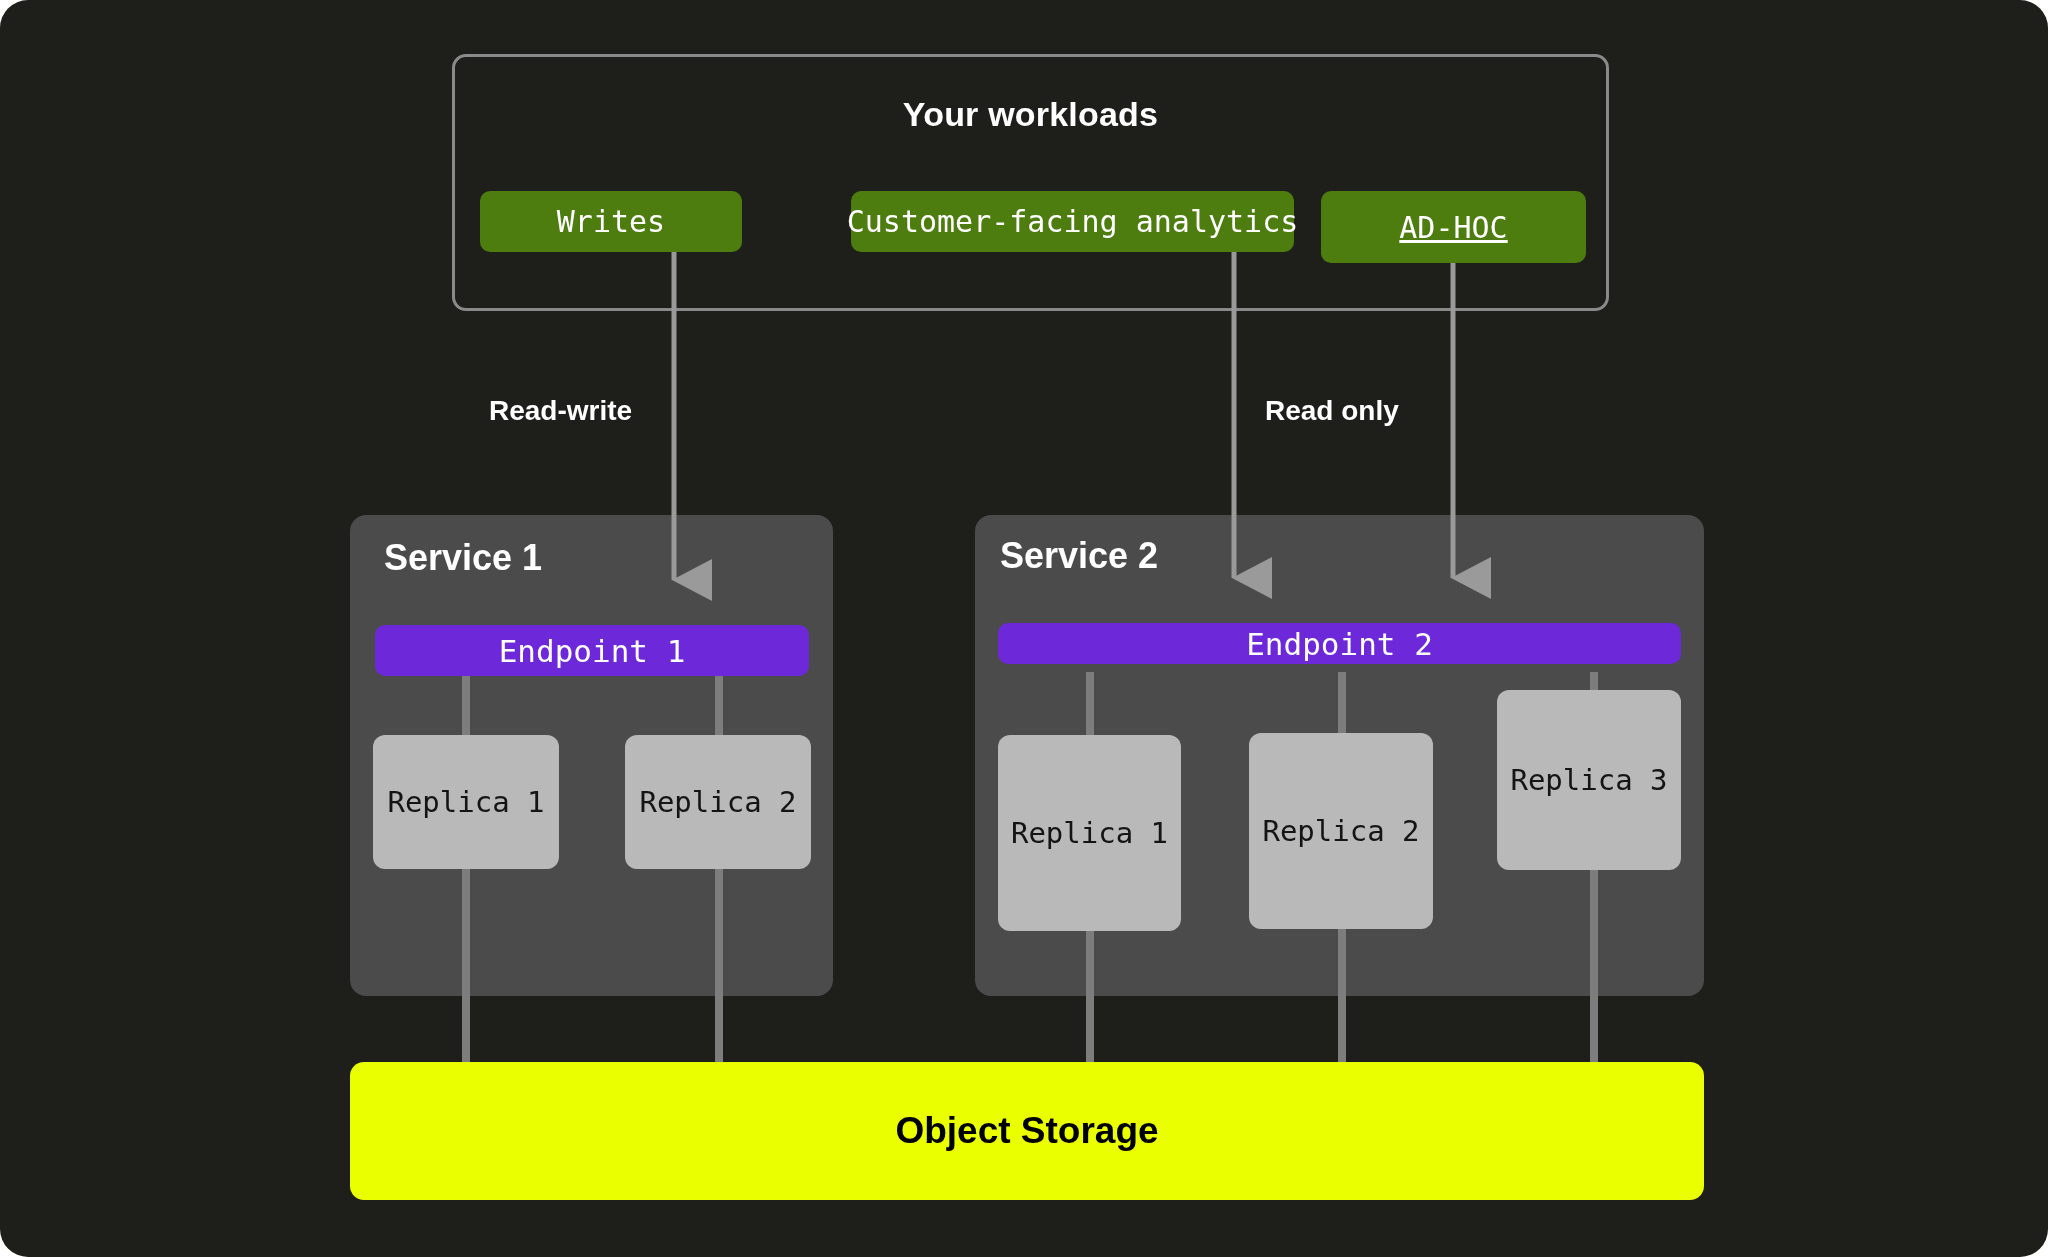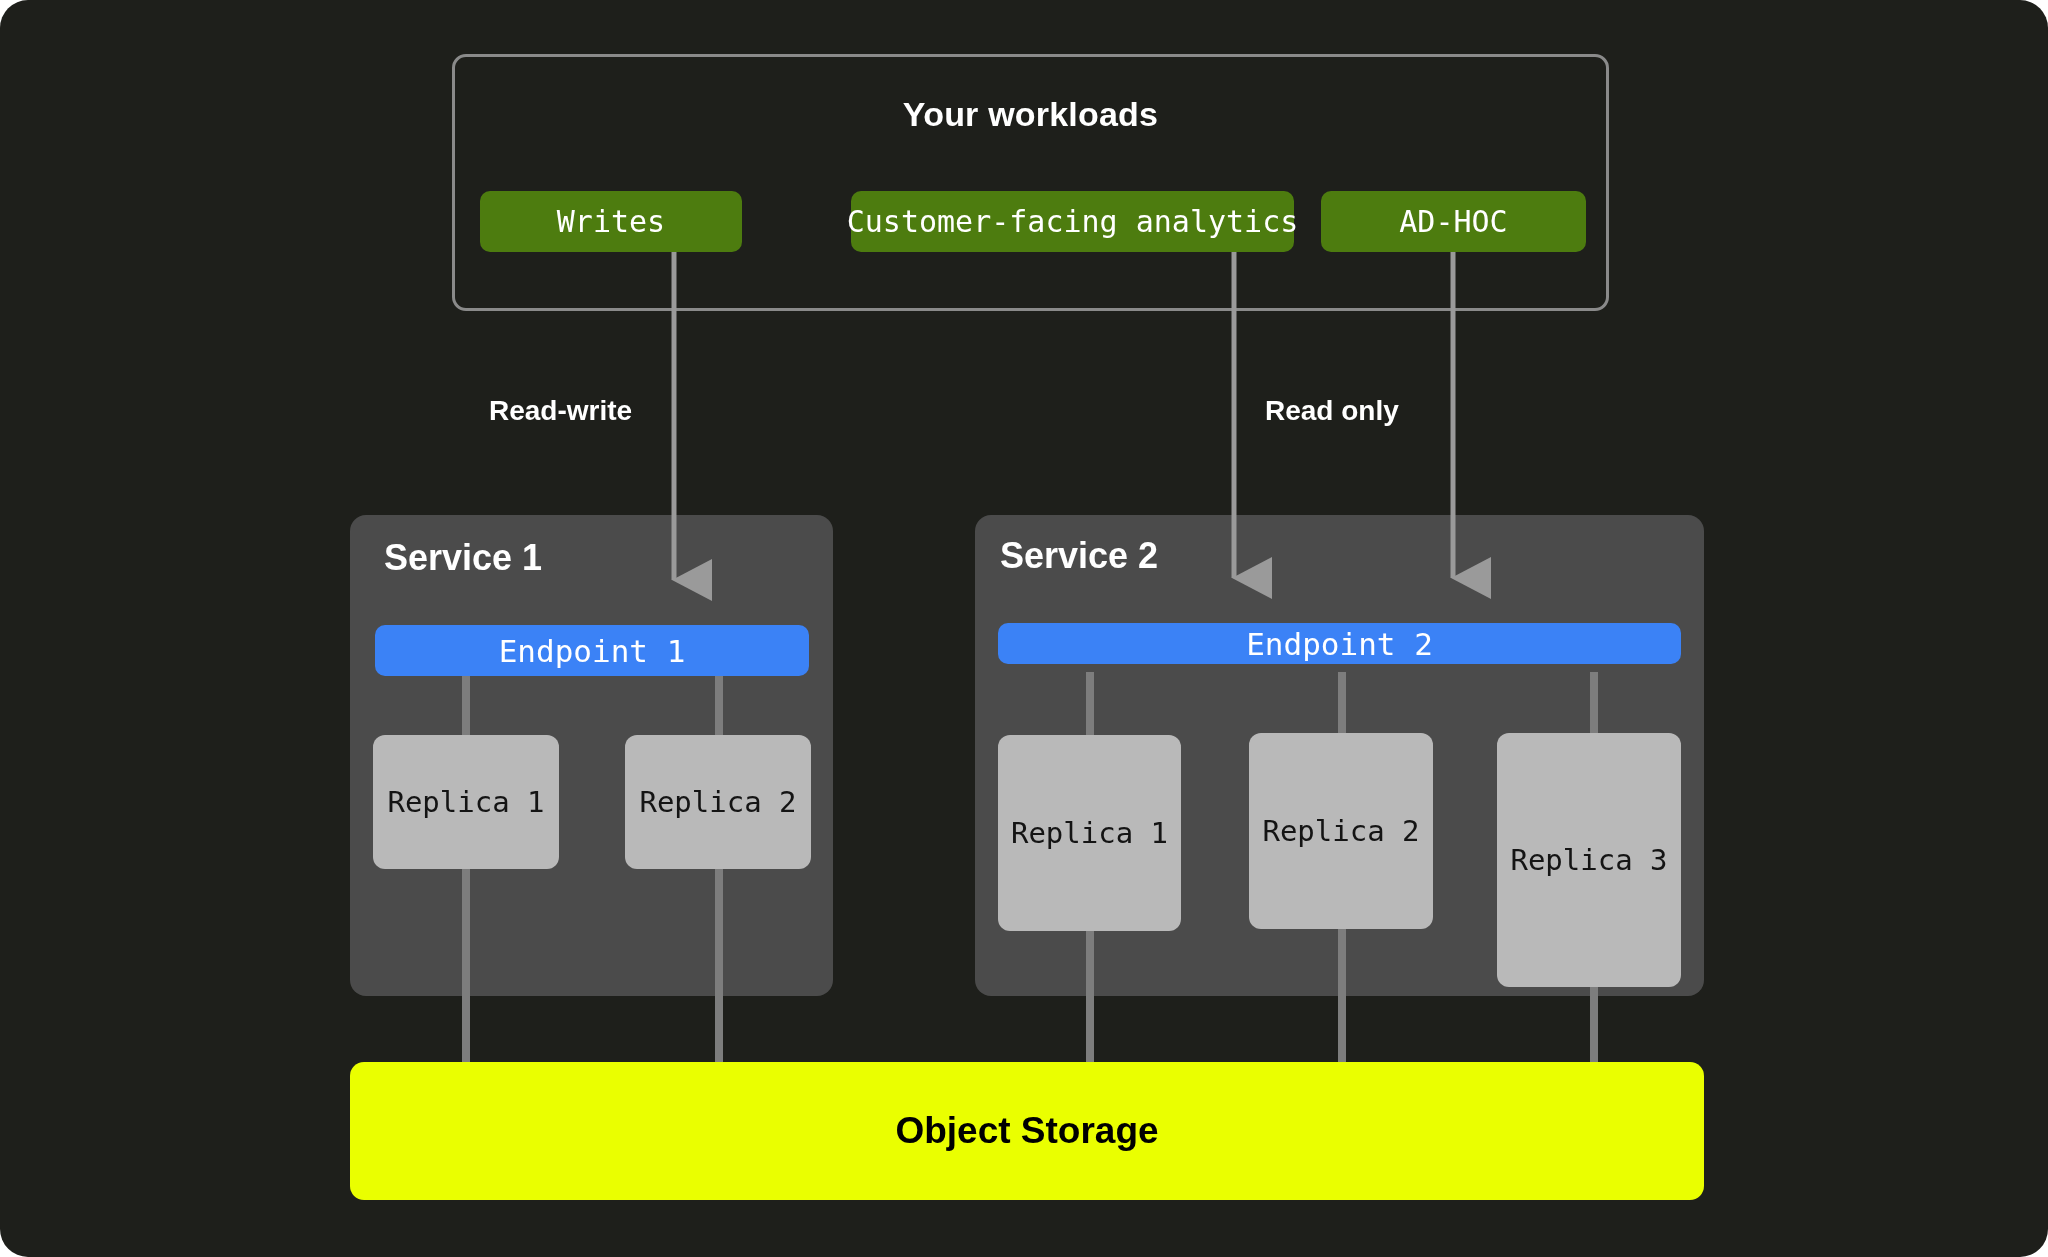--- a/index.html
+++ b/index.html
@@ -81,21 +81,21 @@
   .service-title {
     position: absolute;
     z-index: 4;
     color: #ffffff;
     font-size: 36px;
     font-weight: bold;
     white-space: nowrap;
   }
 
   .endpoint {
-    background: #3b82f6;
+    background: #6d28d9;
     border-radius: 10px;
     color: #ffffff;
     font-family: "DejaVu Sans Mono", "Liberation Mono", monospace;
     font-size: 31px;
     z-index: 4;
     white-space: nowrap;
   }
 
   .replica {
     background: #b9b9b9;
@@ -160,21 +160,21 @@
   <div class="workloads-title" style="left:452px; top:95px; width:1157px;">Your workloads</div>
 
   <div class="node chip" style="left:480px; top:191px; width:262px; height:61px;">
     <span>Writes</span>
   </div>
 
   <div class="node chip" style="left:851px; top:191px; width:443px; height:61px;">
     <span>Customer-facing analytics</span>
   </div>
 
-  <div class="node chip" style="left:1321px; top:191px; width:265px; height:61px;">
+  <div class="node chip" style="left:1321px; top:191px; width:265px; height:72px;text-decoration:underline;">
     <span>AD-HOC</span>
   </div>
 
   <div class="edge-label" style="left:489px; top:395px;">Read-write</div>
 
   <div class="edge-label" style="left:1265px; top:395px;">Read only</div>
 
   <div class="node service-panel" style="left:350px; top:515px; width:483px; height:481px;"></div>
 
   <div class="service-title" style="left:376px; top:537px;margin-left:8px;">Service 1</div>
@@ -200,21 +200,21 @@
   </div>
 
   <div class="node replica" style="left:998px; top:735px; width:183px; height:196px;">
     <span>Replica 1</span>
   </div>
 
   <div class="node replica" style="left:1249px; top:733px; width:184px; height:196px;">
     <span>Replica 2</span>
   </div>
 
-  <div class="node replica" style="left:1497px; top:733px; width:184px; height:254px;">
+  <div class="node replica" style="left:1497px; top:690px; width:184px; height:180px;">
     <span>Replica 3</span>
   </div>
 
   <div class="node storage" style="left:350px; top:1062px; width:1354px; height:138px;text-align:right;">
     <span>Object Storage</span>
   </div>
 
 </div>
 
 </body></html>

